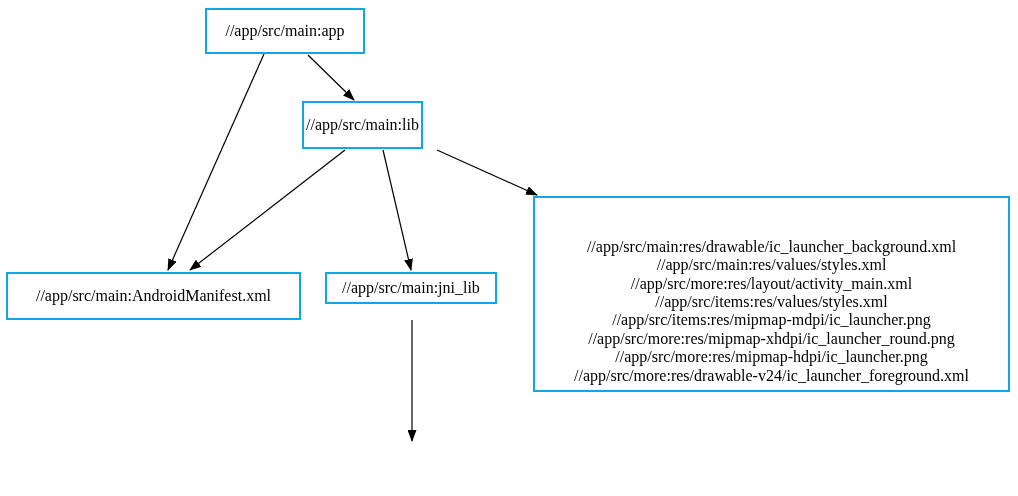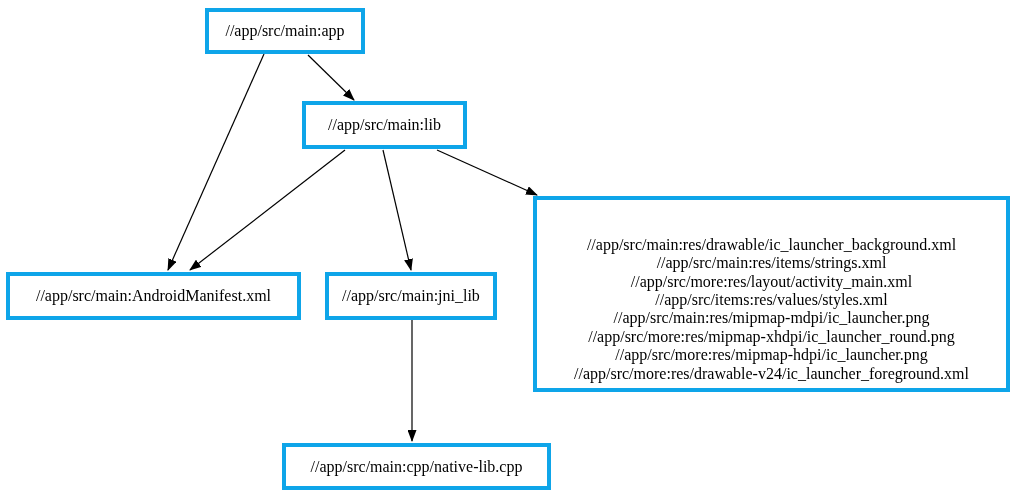--- a/index.html
+++ b/index.html
@@ -24,21 +24,21 @@
     height: 496px;
   }
   .edges-layer line {
     stroke: #000000;
     stroke-width: 1.2;
   }
   .node {
     position: absolute;
     box-sizing: border-box;
     background: #ffffff;
-    border: 4px solid #0ea5e9;
+    border: 2px solid #0ea5e9;
     display: flex;
     align-items: center;
     justify-content: center;
     text-align: center;
     font-size: 16px;
     line-height: 1.1;
     white-space: nowrap;
   }
   .node.multi {
     flex-direction: column;
@@ -66,40 +66,37 @@
     <line x1="345" y1="150" x2="190" y2="270" marker-end="url(#arrow)"></line>
     <line x1="383" y1="150" x2="411" y2="270" marker-end="url(#arrow)"></line>
     <line x1="437" y1="150" x2="537" y2="195" marker-end="url(#arrow)"></line>
     <line x1="412" y1="320" x2="412" y2="441" marker-end="url(#arrow)"></line>
   </svg>
 
   <div class="node" style="left:205px; top:8px; width:160px; height:46px;">
     <span>//app/src/main:app</span>
   </div>
 
-  <div class="node" style="left:302px; top:101px; width:165px; height:48px;align-items:center;">
+  <div class="node" style="left:302px; top:101px; width:121px; height:48px;align-items:center;">
     <span>//app/src/main:lib</span>
   </div>
 
   <div class="node" style="left:6px; top:272px; width:295px; height:48px;">
     <span>//app/src/main:AndroidManifest.xml</span>
   </div>
 
-  <div class="node" style="left:325px; top:272px; width:172px; height:48px;">
+  <div class="node" style="left:325px; top:272px; width:172px; height:32px;">
     <span>//app/src/main:jni_lib</span>
   </div>
 
   <div class="node multi" style="left:533px; top:196px; width:477px; height:196px;">
     <div class="res-line">//app/src/main:res/drawable/ic_launcher_background.xml</div>
-    <div class="res-line">//app/src/main:res/items/strings.xml</div>
+    <div class="res-line">//app/src/main:res/values/styles.xml</div>
     <div class="res-line">//app/src/more:res/layout/activity_main.xml</div>
     <div class="res-line">//app/src/items:res/values/styles.xml</div>
-    <div class="res-line">//app/src/main:res/mipmap-mdpi/ic_launcher.png</div>
+    <div class="res-line">//app/src/items:res/mipmap-mdpi/ic_launcher.png</div>
     <div class="res-line">//app/src/more:res/mipmap-xhdpi/ic_launcher_round.png</div>
     <div class="res-line">//app/src/more:res/mipmap-hdpi/ic_launcher.png</div>
     <div class="res-line">//app/src/more:res/drawable-v24/ic_launcher_foreground.xml</div>
   </div>
 
-  <div class="node" style="left:282px; top:443px; width:269px; height:47px;">
-    <span>//app/src/main:cpp/native-lib.cpp</span>
-  </div>
 
 </div>
 
 </body></html>

